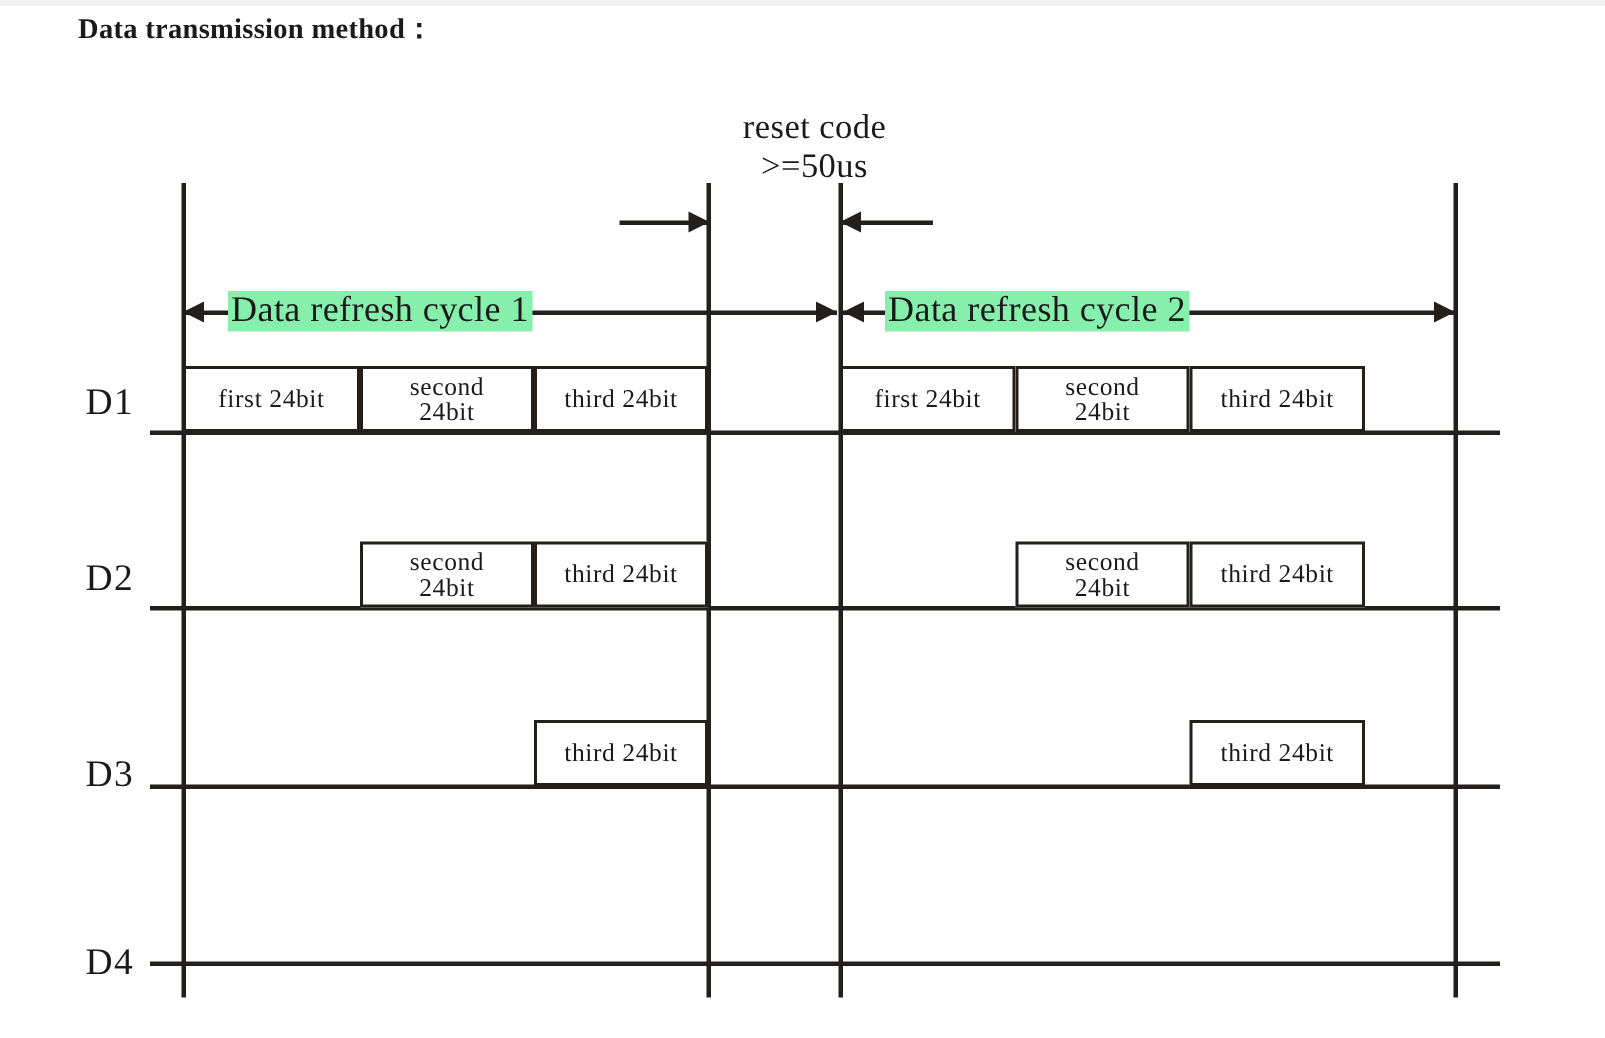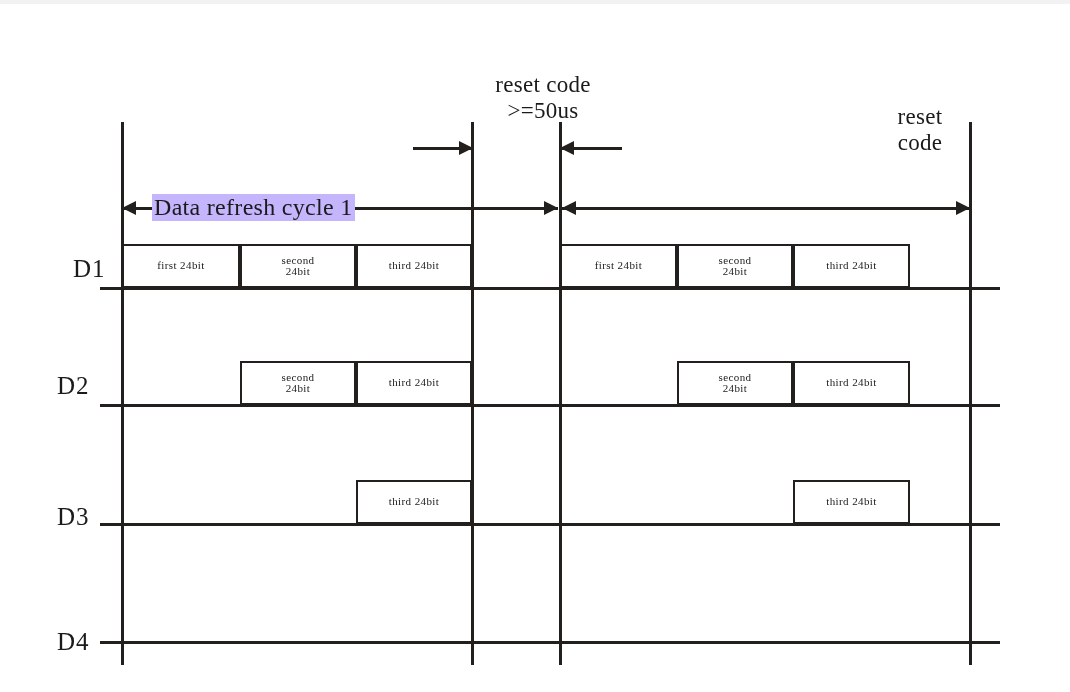--- a/index.html
+++ b/index.html
@@ -46,38 +46,38 @@
   }
   .box {
     position: absolute;
     box-sizing: border-box;
     border: 2px solid #231f1c;
     background: #ffffff;
     display: flex;
     align-items: center;
     justify-content: center;
     text-align: center;
-    font-size: 11px;
+    font-size: 17px;
     line-height: 1.02;
     letter-spacing: 0.4px;
     overflow: hidden;
     white-space: pre-line;
   }
   .dlabel {
     position: absolute;
     font-size: 25px;
     letter-spacing: 1px;
     white-space: nowrap;
   }
   .ctext {
     position: absolute;
     font-size: 24px;
     letter-spacing: 0.3px;
     white-space: nowrap;
-    background: #c4b5fd;
+    background: #86efac;
     padding: 0 2px;
   }
   .toplabel {
     position: absolute;
     font-size: 23px;
     line-height: 1.12;
     text-align: center;
     white-space: pre-line;
     letter-spacing: 0.3px;
   }
@@ -95,48 +95,48 @@
   .ah-right { border-left: 14px solid #231f1c; }
   .ah-left  { border-right: 14px solid #231f1c; }
 </style>
 </head>
 <body>
 
 <div id="page">
 
   <div id="topbar"></div>
 
+  <div id="title">Data transmission method：</div>
 
   <div class="toplabel" style="left:448px; top:72px; width:190px;">reset code
 &gt;=50us</div>
 
-  <div class="toplabel" style="left:872px; top:104px; width:96px;">reset
-code</div>
 
   <div class="arrowline" style="left:413px; top:147px; width:60px;"></div>
   <div class="arrowhead ah-right" style="left:459px; top:141px;"></div>
 
   <div class="arrowline" style="left:560px; top:147px; width:62px;"></div>
   <div class="arrowhead ah-left" style="left:560px; top:141px;"></div>
 
   <div class="arrowline" style="left:122px; top:207px; width:436px;"></div>
   <div class="arrowhead ah-left" style="left:122px; top:201px;"></div>
   <div class="arrowhead ah-right" style="left:544px; top:201px;"></div>
   <div class="ctext" style="left:152px; top:194px;">Data refresh cycle 1</div>
 
   <div class="arrowline" style="left:562px; top:207px; width:408px;"></div>
   <div class="arrowhead ah-left" style="left:562px; top:201px;"></div>
   <div class="arrowhead ah-right" style="left:956px; top:201px;"></div>
+  <div class="ctext" style="left:590px; top:194px;">Data refresh cycle 2</div>
 
   <div class="hline" style="left:100px; top:287px; width:900px;"></div>
   <div class="hline" style="left:100px; top:404px; width:900px;"></div>
   <div class="hline" style="left:100px; top:523px; width:900px;"></div>
   <div class="hline" style="left:100px; top:641px; width:900px;"></div>
 
-  <div class="dlabel" style="left:57px; top:255px;margin-left:16px;">D1</div>
+  <div class="dlabel" style="left:57px; top:255px;">D1</div>
   <div class="dlabel" style="left:57px; top:372px;text-align:right;">D2</div>
   <div class="dlabel" style="left:57px; top:503px;">D3</div>
   <div class="dlabel" style="left:57px; top:609px;margin-top:19px;">D4</div>
 
   <div class="vline" style="left:121px; top:122px; height:543px;"></div>
   <div class="vline" style="left:471px; top:122px; height:543px;"></div>
   <div class="vline" style="left:559px; top:122px; height:543px;"></div>
   <div class="vline" style="left:969px; top:122px; height:543px;"></div>
 
   <div class="box" style="left:122px; top:244px; width:118px; height:44px;">first 24bit</div>

